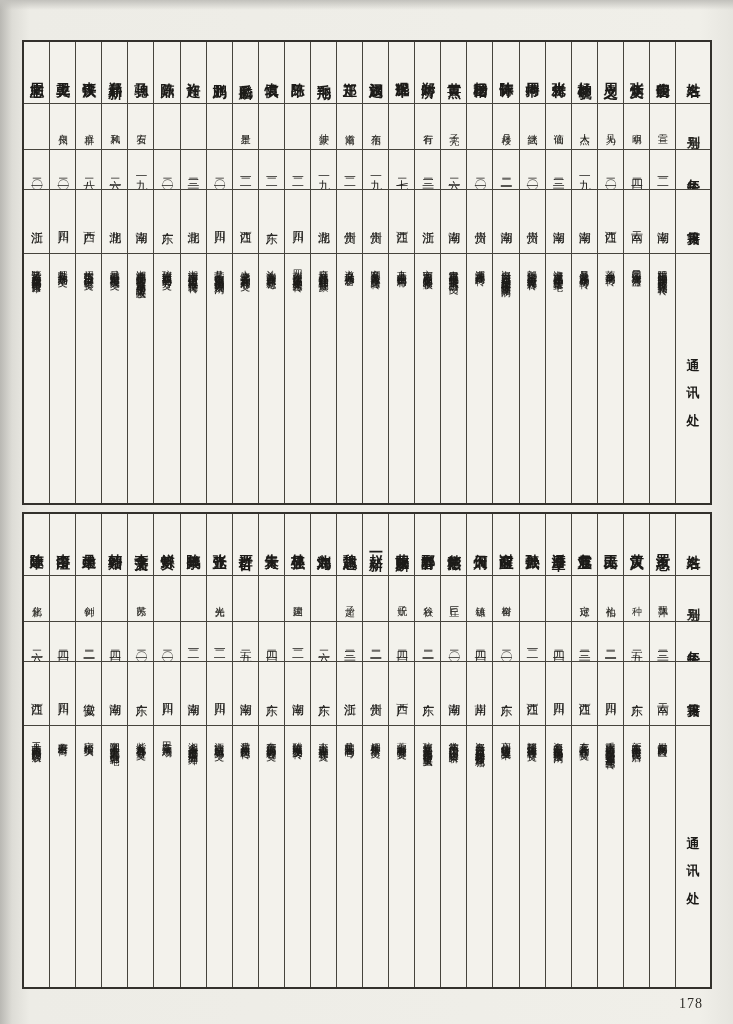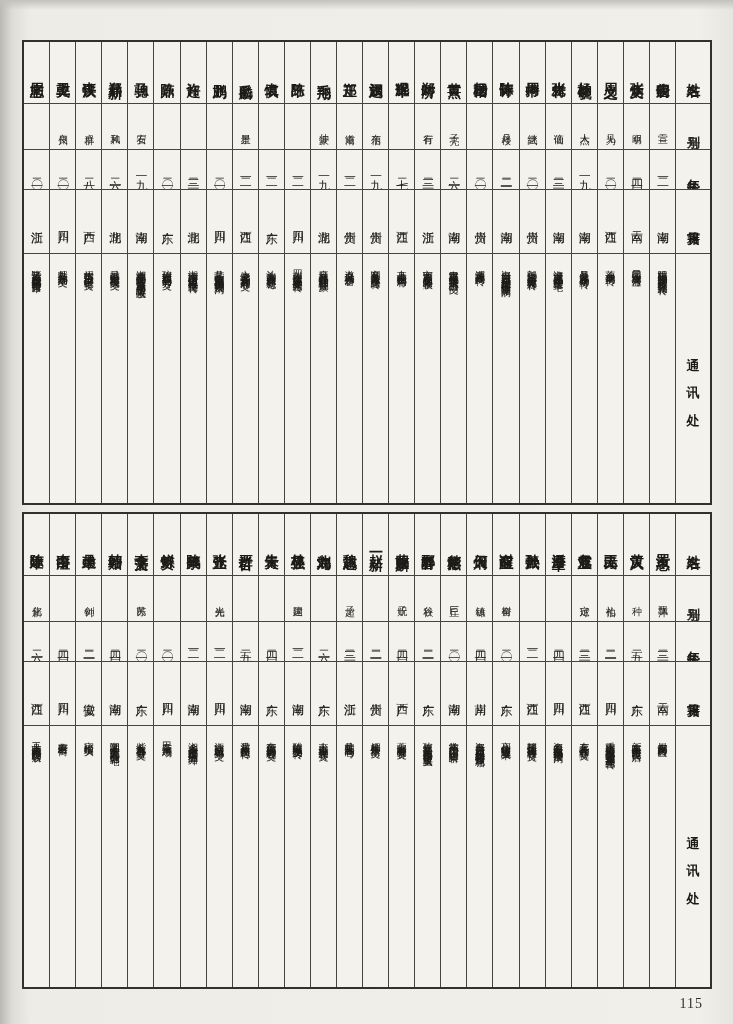--- a/index.html
+++ b/index.html
@@ -428,14 +428,14 @@
         <div class="cell r-addr">夔府青石街</div>
       </div>
       <div class="col">
         <div class="cell r-name">陈建中</div>
         <div class="cell r-alias">化新</div>
         <div class="cell r-age">二六</div>
         <div class="cell r-native">江西</div>
         <div class="cell r-addr">玉山县大西门外陈仍发店收</div>
       </div>
     </div>
-  <div class="page-number">115</div>
+  <div class="page-number">178</div>
 </div>
 
 </body></html>

